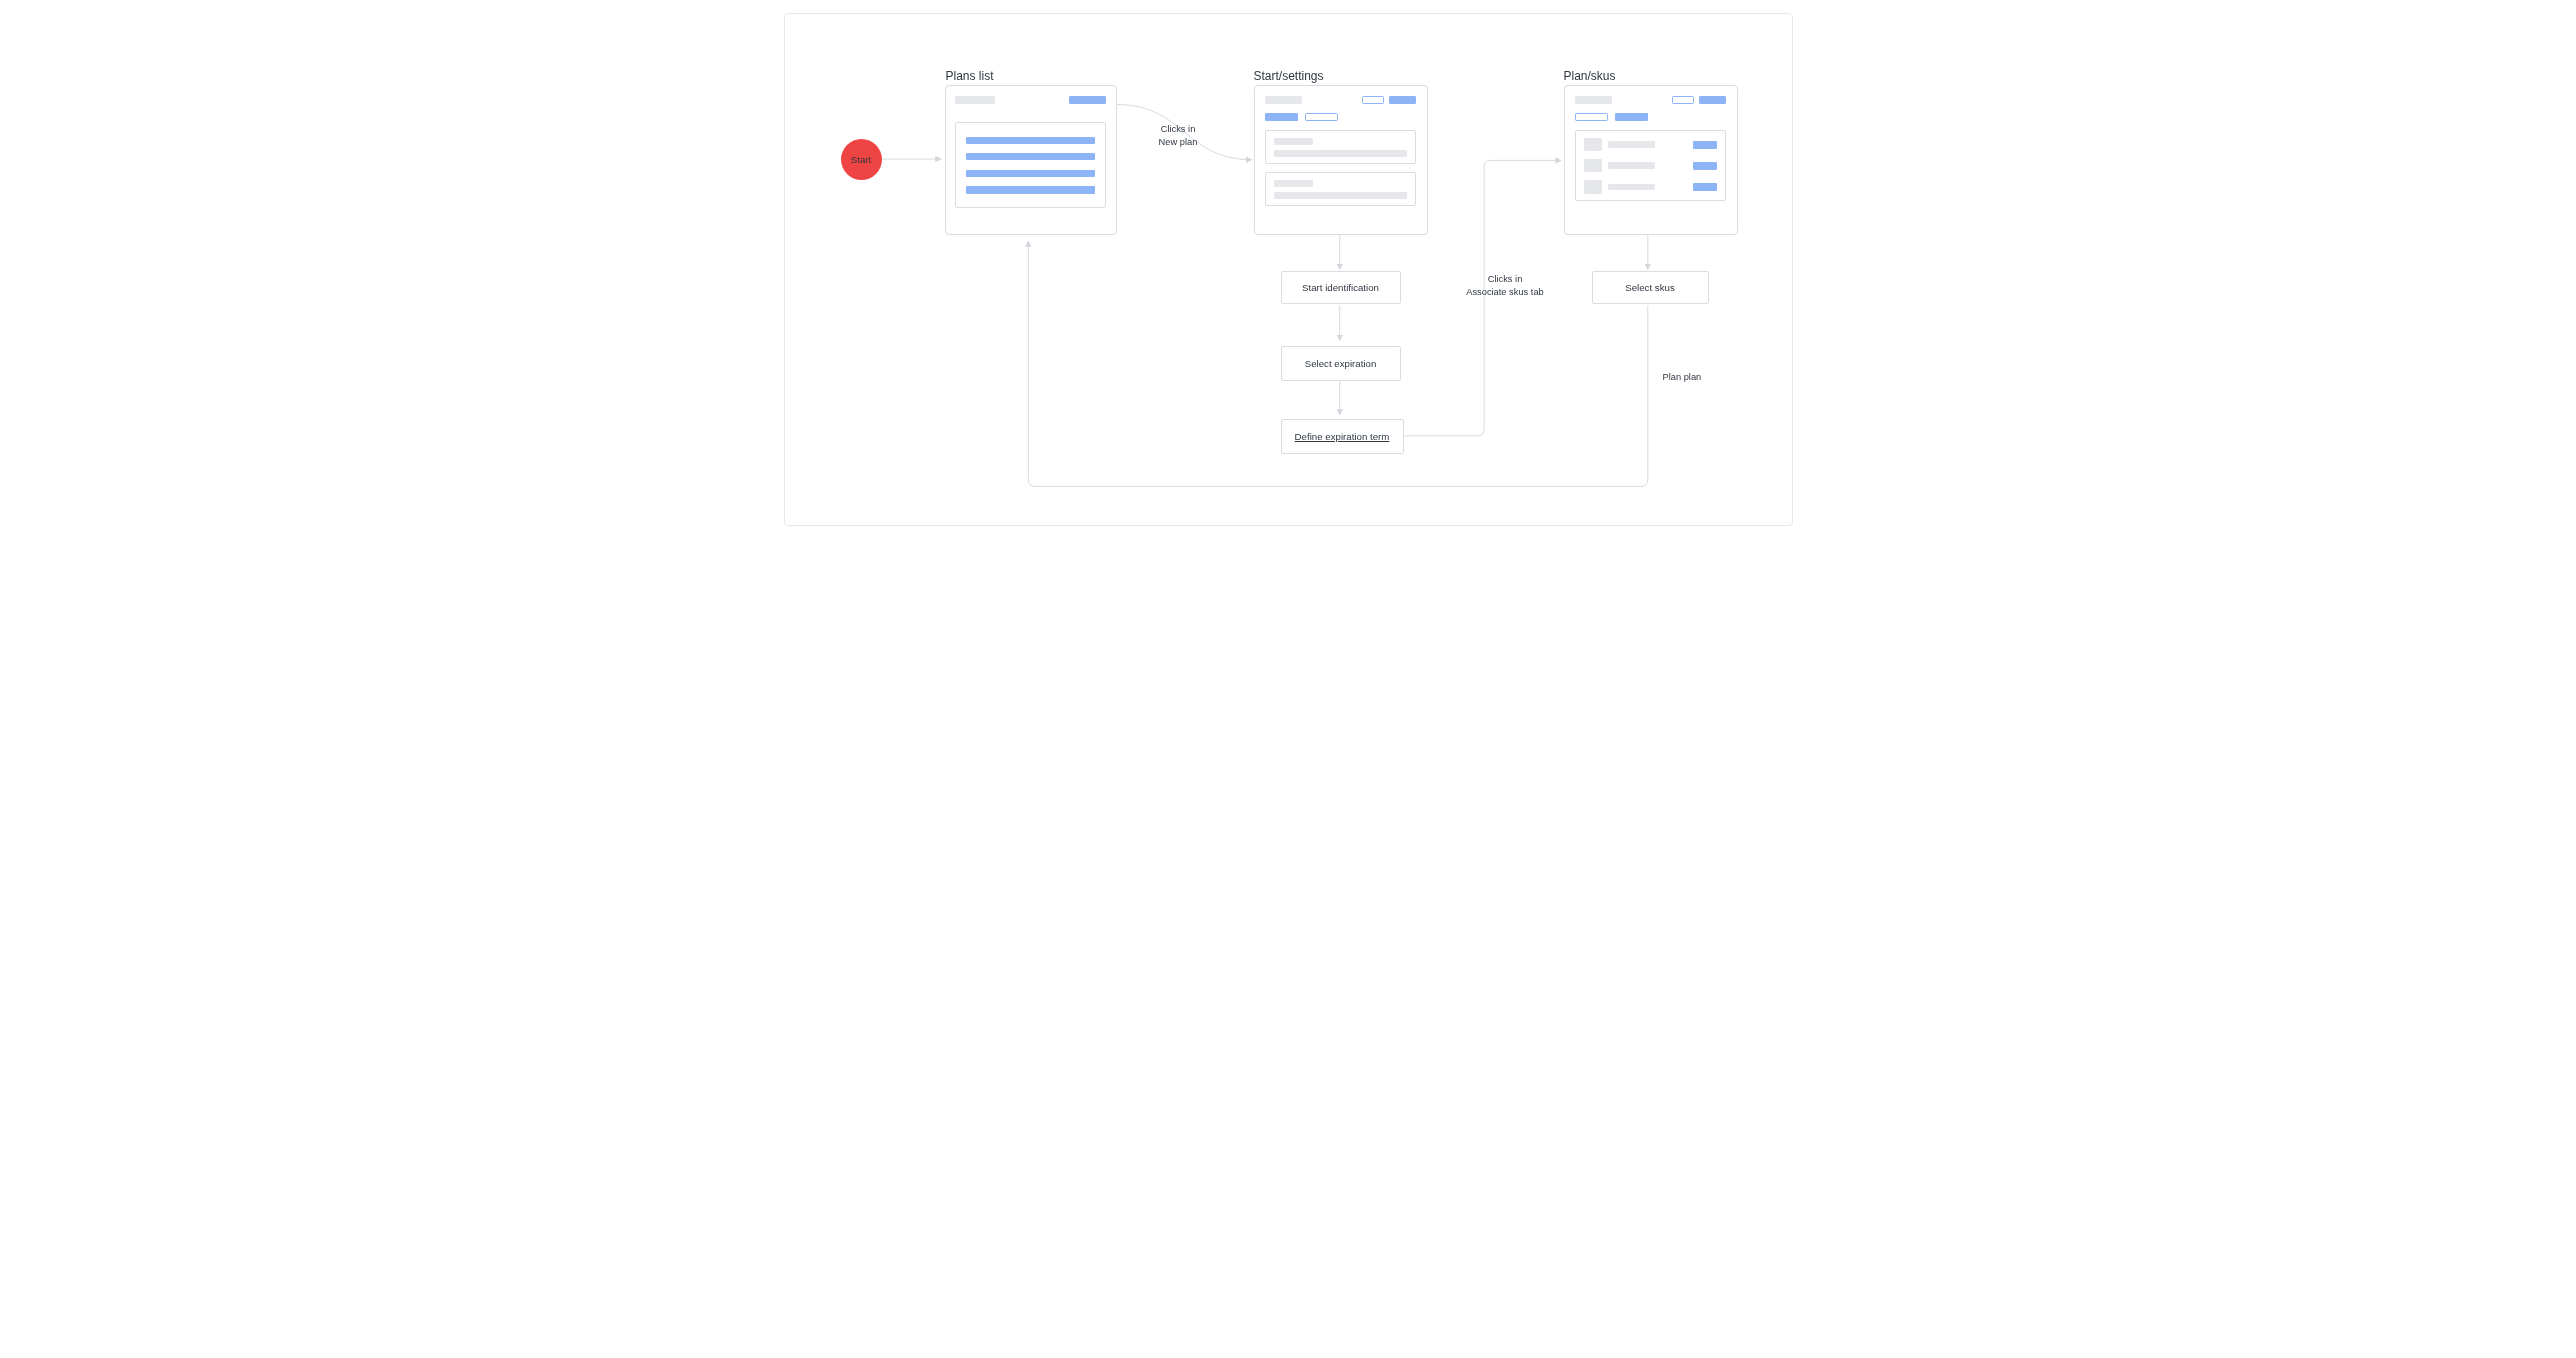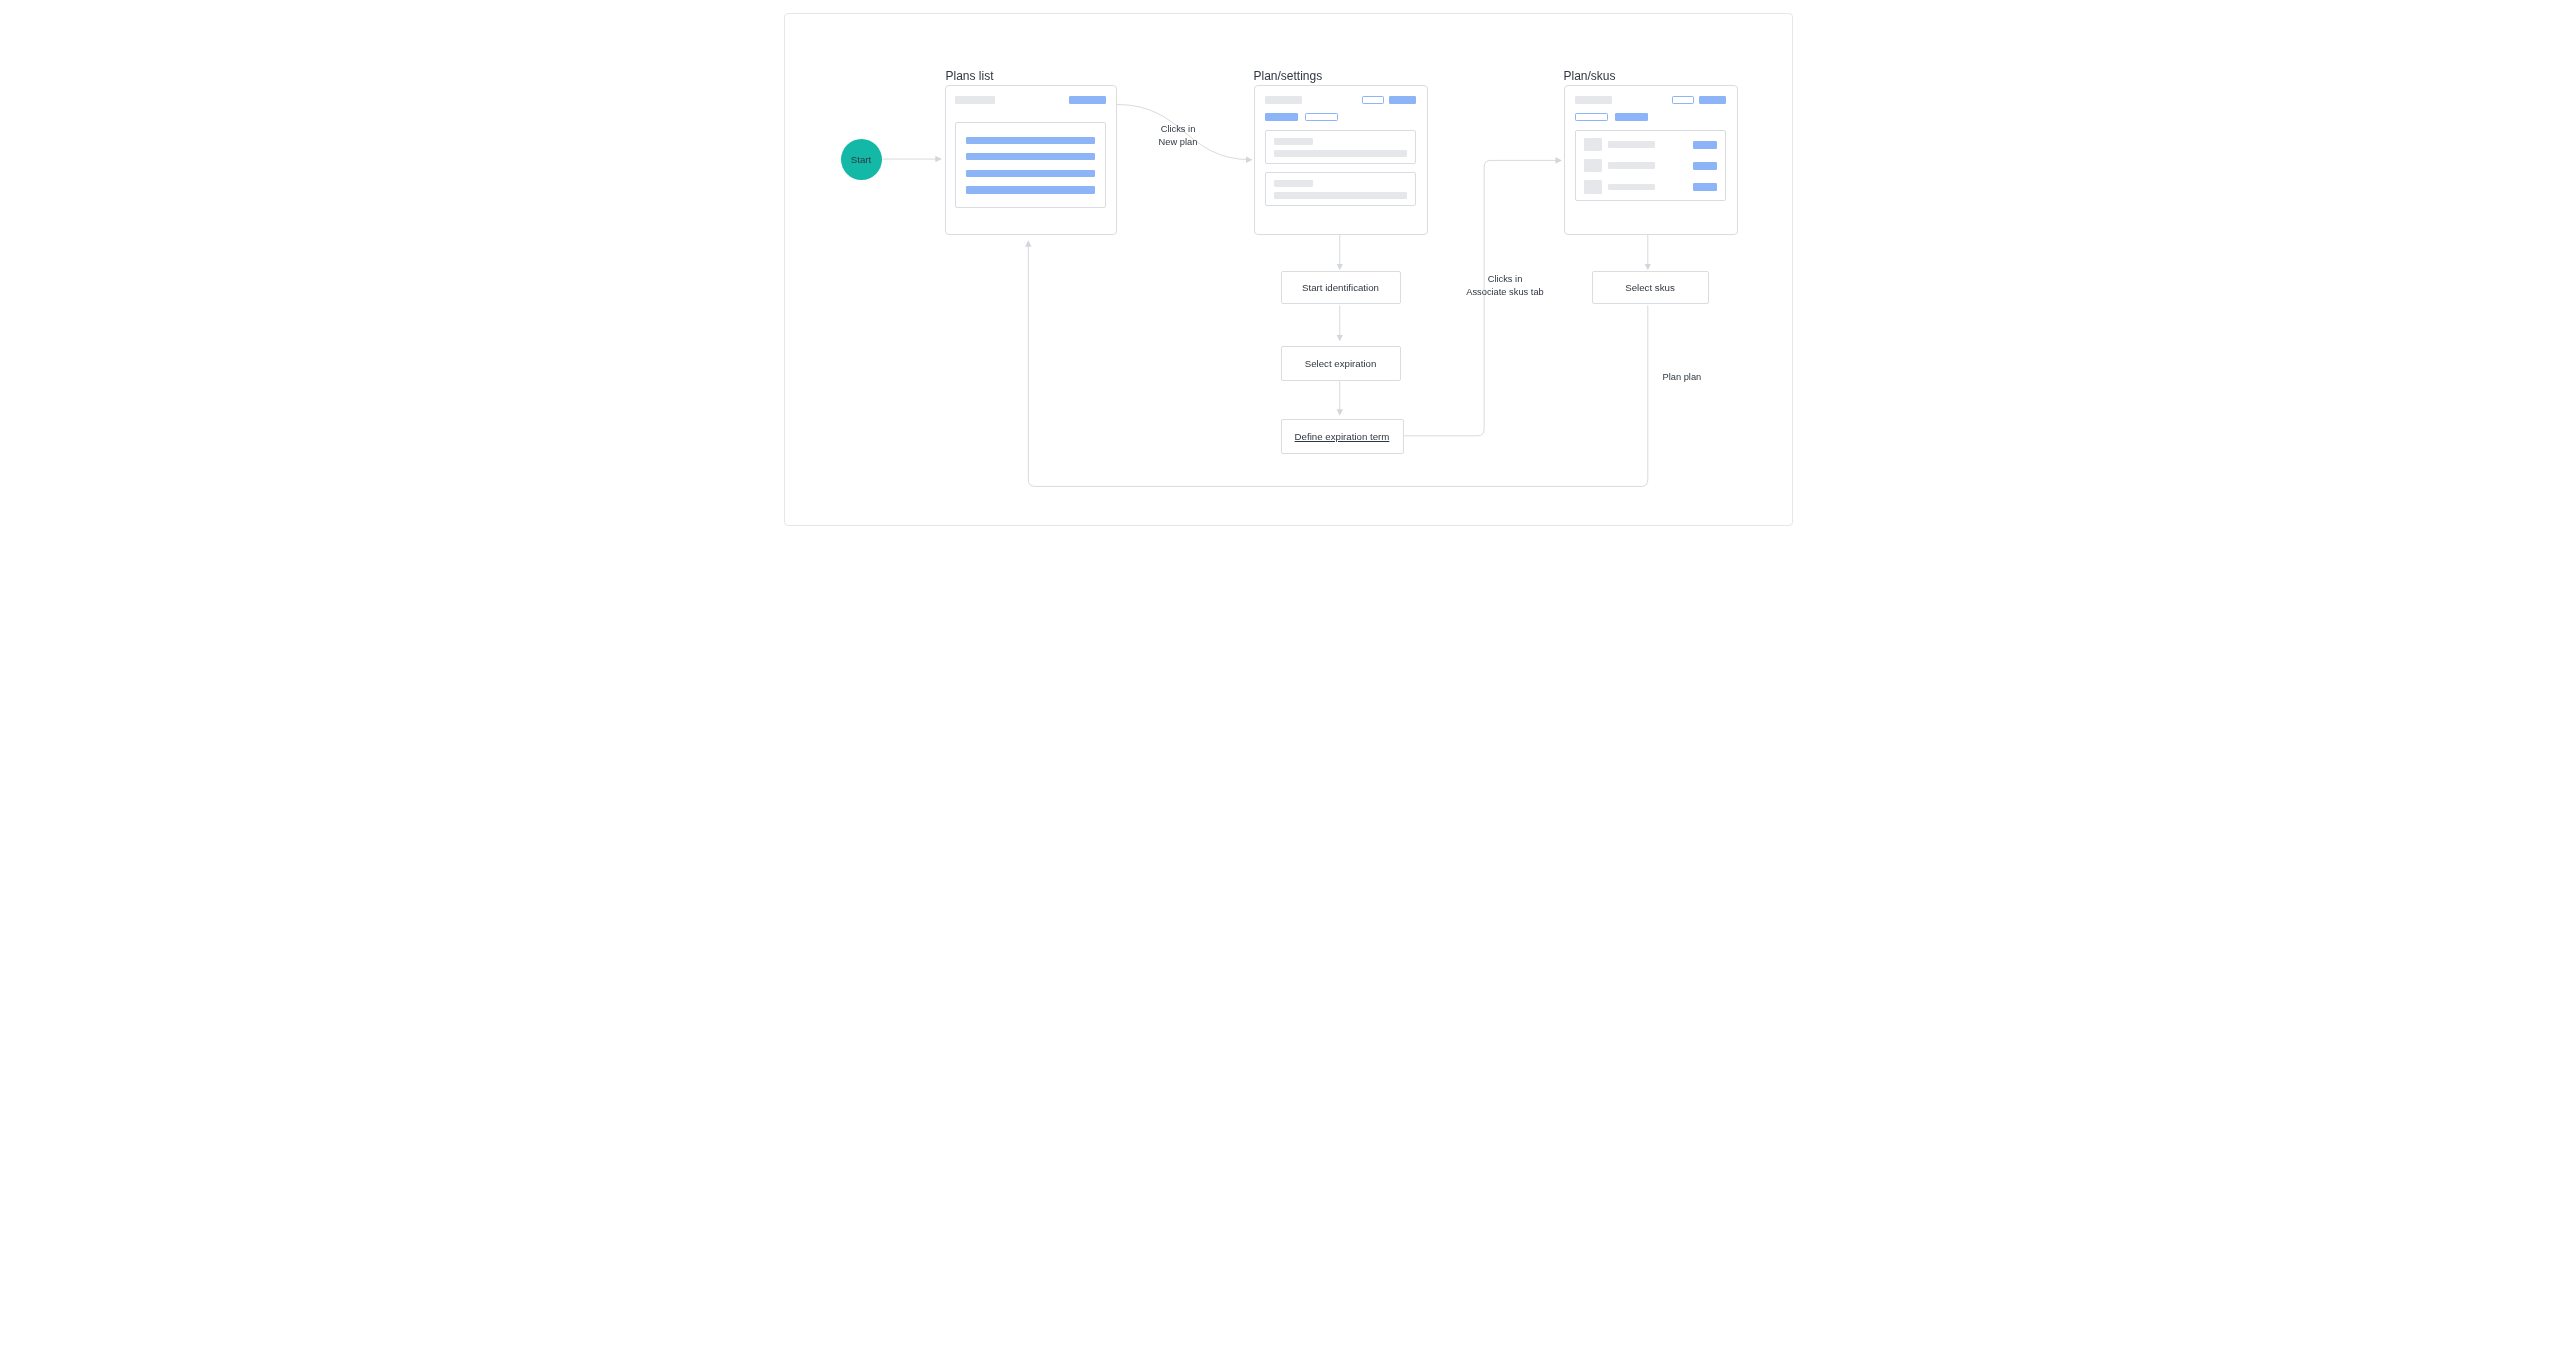--- a/index.html
+++ b/index.html
@@ -17,21 +17,21 @@
       border: 0.7px solid #e5e7ea;
       border-radius: 4px;
       margin: 0 auto;
     }
 
     
     .start-node {
       position: absolute;
       width: 41px; height: 41px;
       border-radius: 50%;
-      background: #14b8a6;
+      background: #ef4444;
       display: flex;
       align-items: center;
       justify-content: center;
       font-size: 9.7px;
       color: #2f3741;
     }
 
     
     .col-label {
       position: absolute;
@@ -111,21 +111,21 @@
 
       <path d="M 1296 438 L 1296 700 Q 1296 710 1286 710 L 375 710 Q 365 710 365 700 L 365 342" marker-end="url(#arrow)"></path>
     </g>
   </svg>
 
   <div class="start-node" style="left:56px; top:125px;">
     <span>Start</span>
   </div>
 
   <div class="col-label" style="left:161px; top:55px;">Plans list</div>
-  <div class="col-label" style="left:469px; top:55px;">Plan/settings</div>
+  <div class="col-label" style="left:469px; top:55px;">Start/settings</div>
   <div class="col-label" style="left:779px; top:55px;text-align:right;">Plan/skus</div>
 
   <div class="screen-card" style="left:160px; top:71px; width:172px; height:150px;">
     <div style="display:flex; justify-content:space-between; align-items:flex-start;">
       <div class="blk g" style="width:40px; height:8px;"></div>
       <div class="blk b" style="width:37px; height:8px;"></div>
     </div>
     <div class="ginner" style="margin-top:18.7px; padding:13.3px 10.7px;">
       <div class="blk b" style="height:7.3px; margin-bottom:9.3px;"></div>
       <div class="blk b" style="height:7.3px; margin-bottom:9.3px;"></div>

